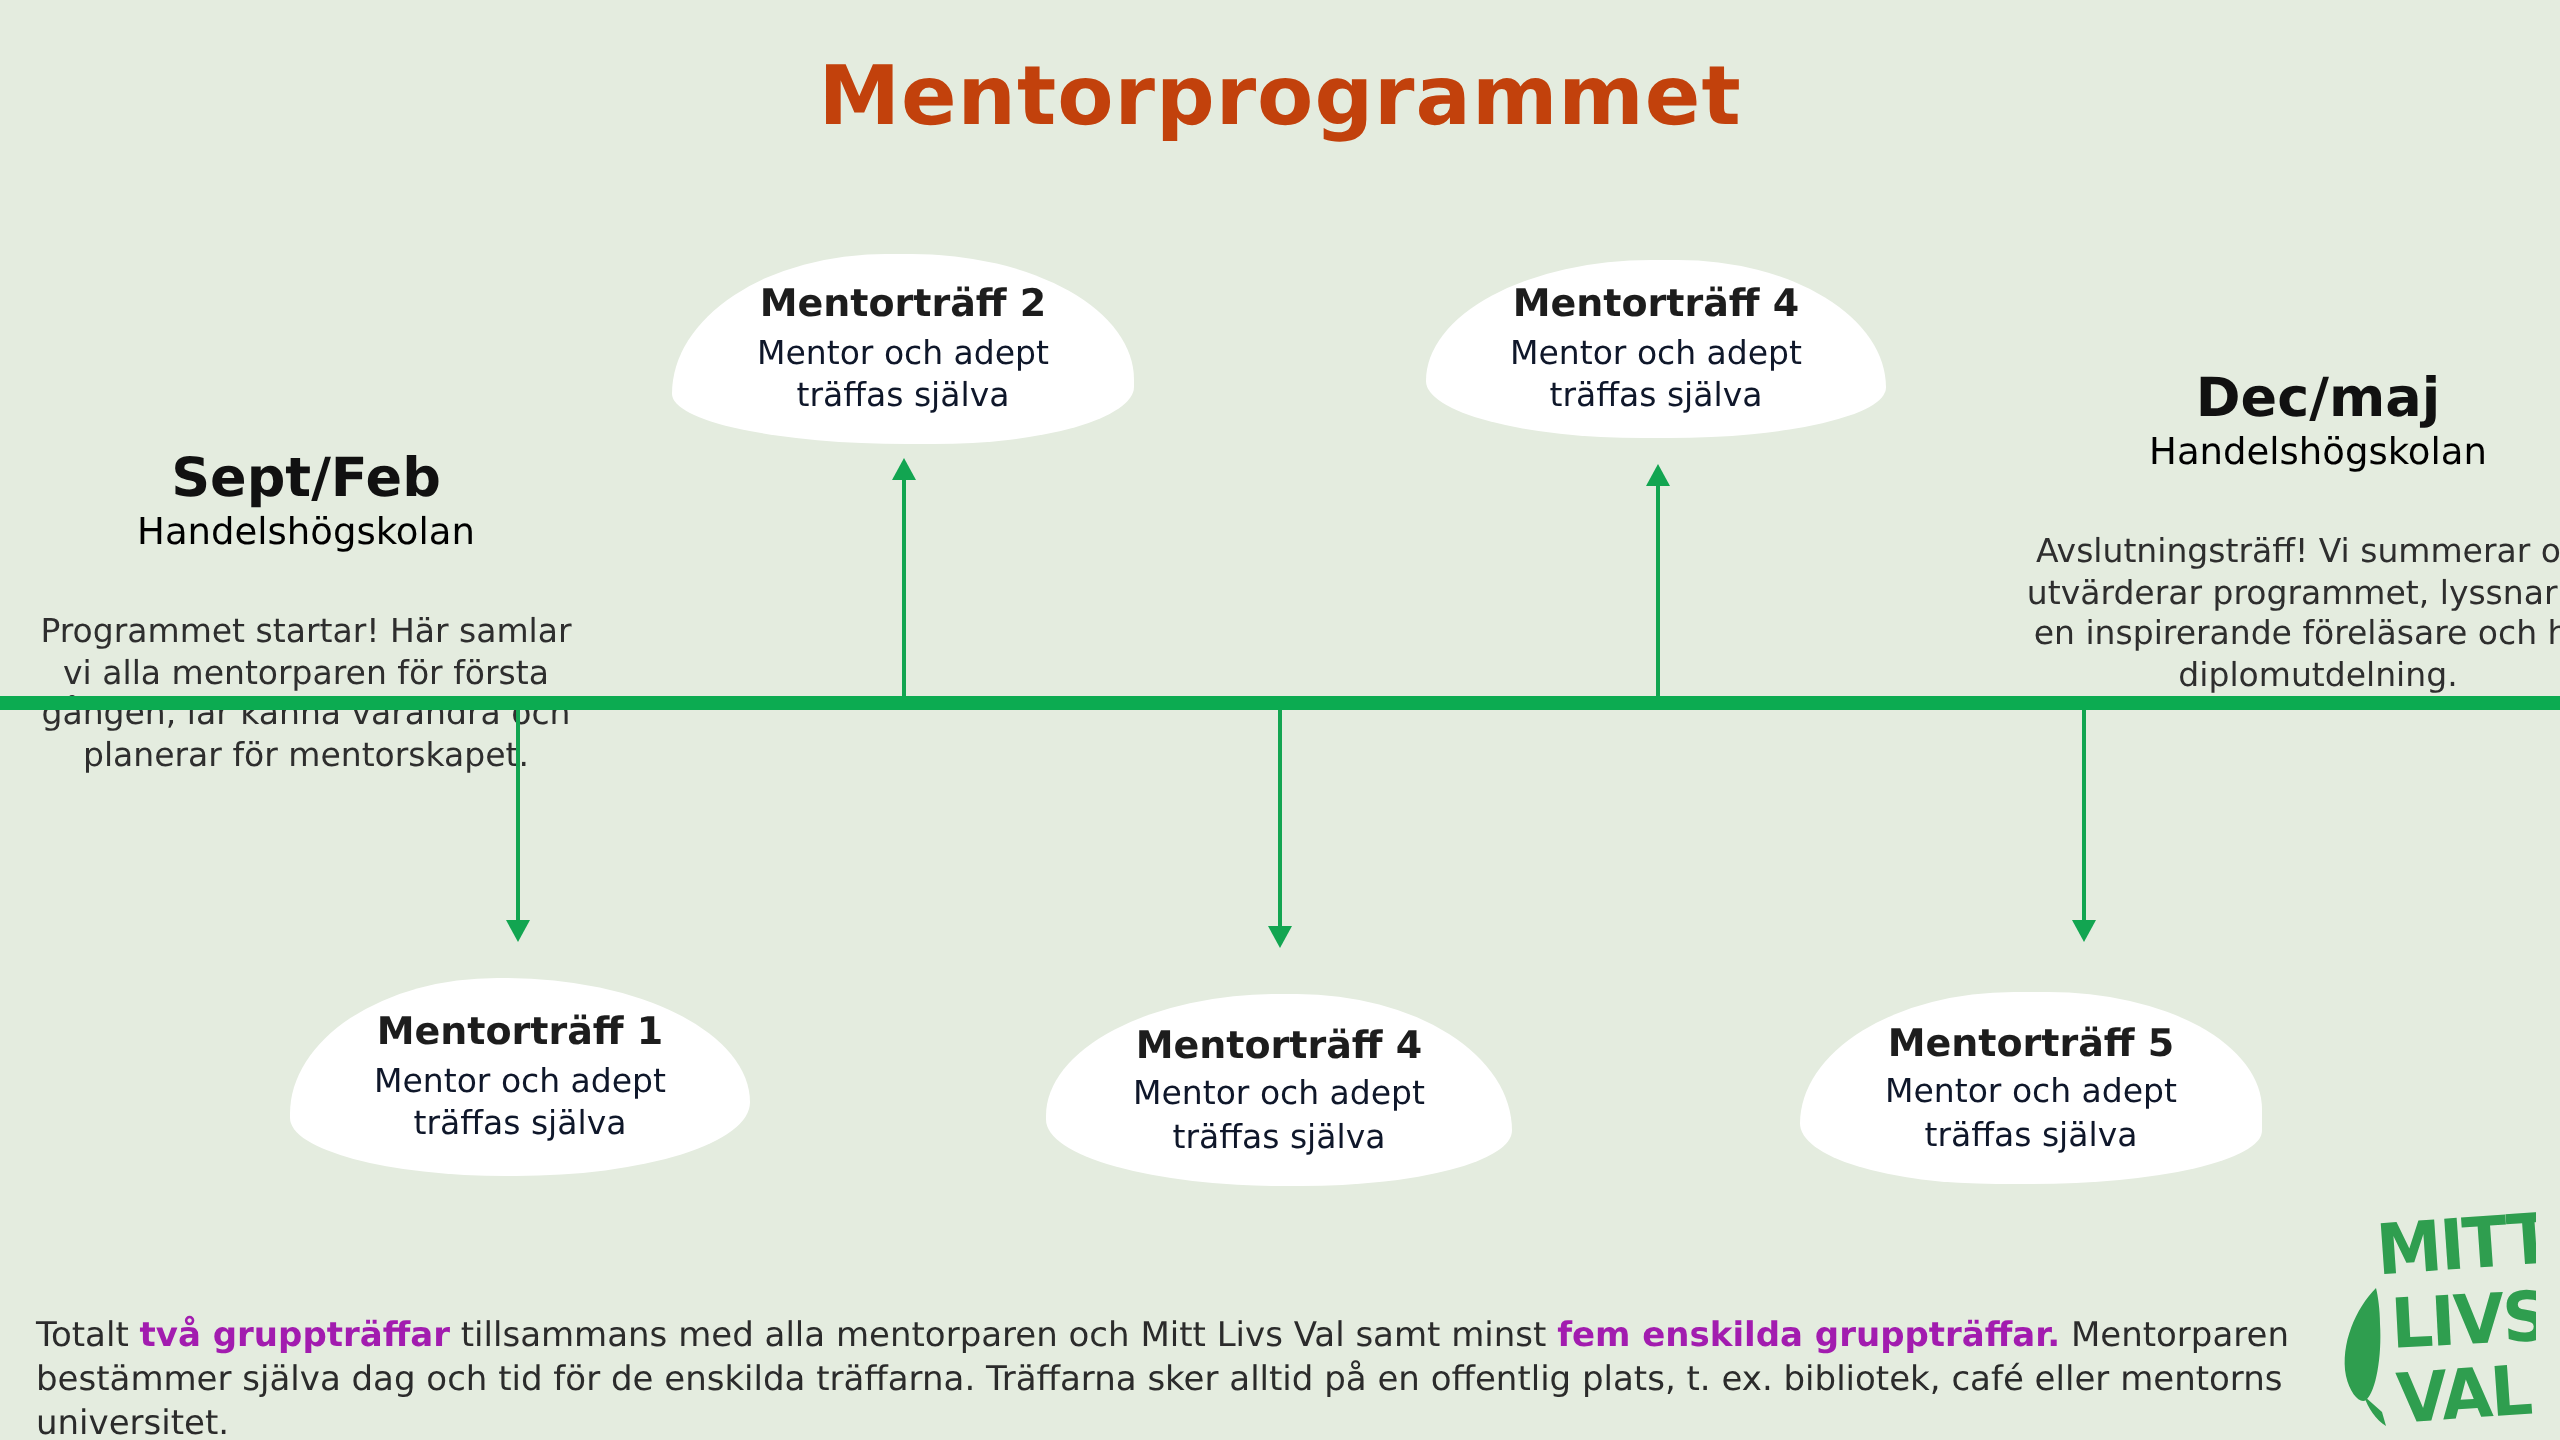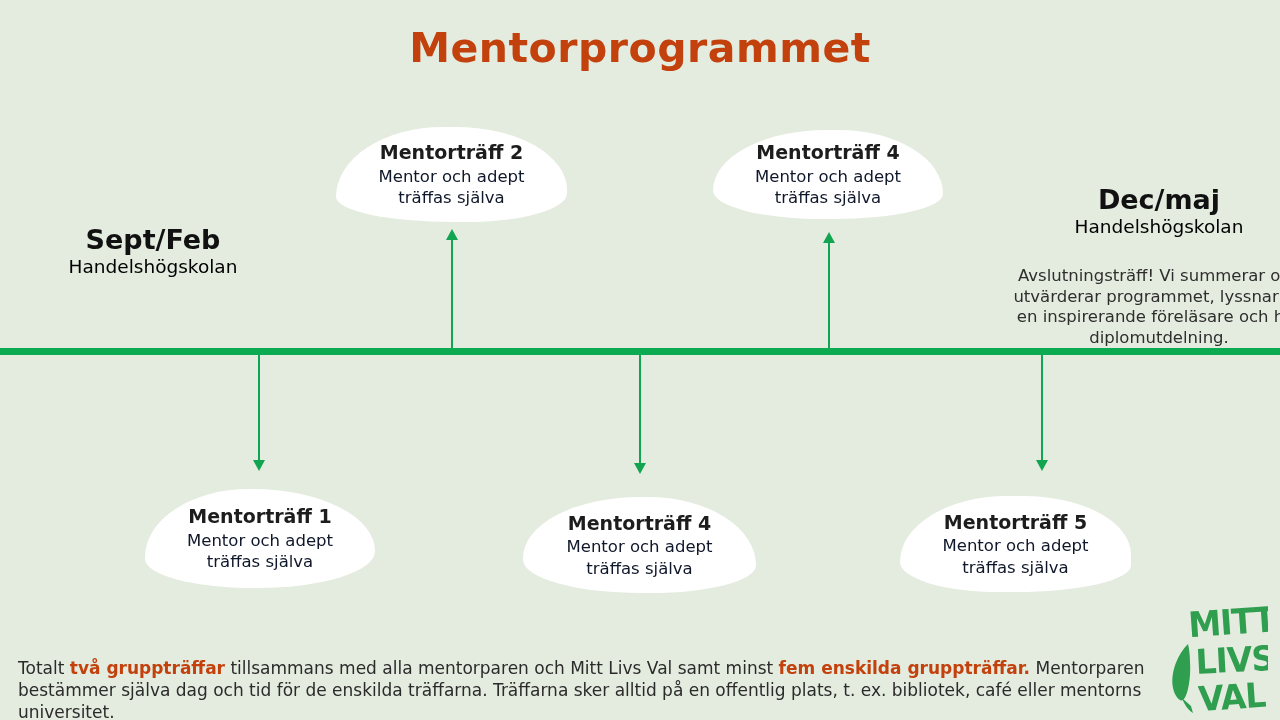--- a/index.html
+++ b/index.html
@@ -106,40 +106,41 @@
   
   .footer-text {
     position: absolute;
     left: 18px;
     top: 657px;
     width: 1150px;
     font-size: 17px;
     color: #2b2b2b;
     line-height: 1.3;
   }
-  .footer-text b { color: #c2410c; }
+  .footer-text b { color: #a21caf; }
   
   .logo {
     position: absolute;
     left: 1168px;
     top: 598px;
     width: 100px;
     height: 118px;
   }
 </style>
 </head>
 <body>
 
 <div class="slide">
 
   <h1 class="slide-title">Mentorprogrammet</h1>
 
   <div class="side-block" style="left:15px; top:184px; width:276px;margin-top:40px;">
     <div class="side-heading">Sept/Feb</div>
     <div class="side-subheading">Handelshögskolan</div>
+    <div class="side-body">Programmet startar! Här samlar vi alla mentorparen för första gången, lär känna varandra och planerar för mentorskapet.</div>
   </div>
 
   <div class="side-block" style="left:980px; top:184px; width:292px;margin-left:33px;">
     <div class="side-heading">Dec/maj</div>
     <div class="side-subheading">Handelshögskolan</div>
     <div class="side-body">Avslutningsträff! Vi summerar och utvärderar programmet, lyssnar på en inspirerande föreläsare och har diplomutdelning.</div>
   </div>
 
   <div class="timeline-bar"></div>
 

